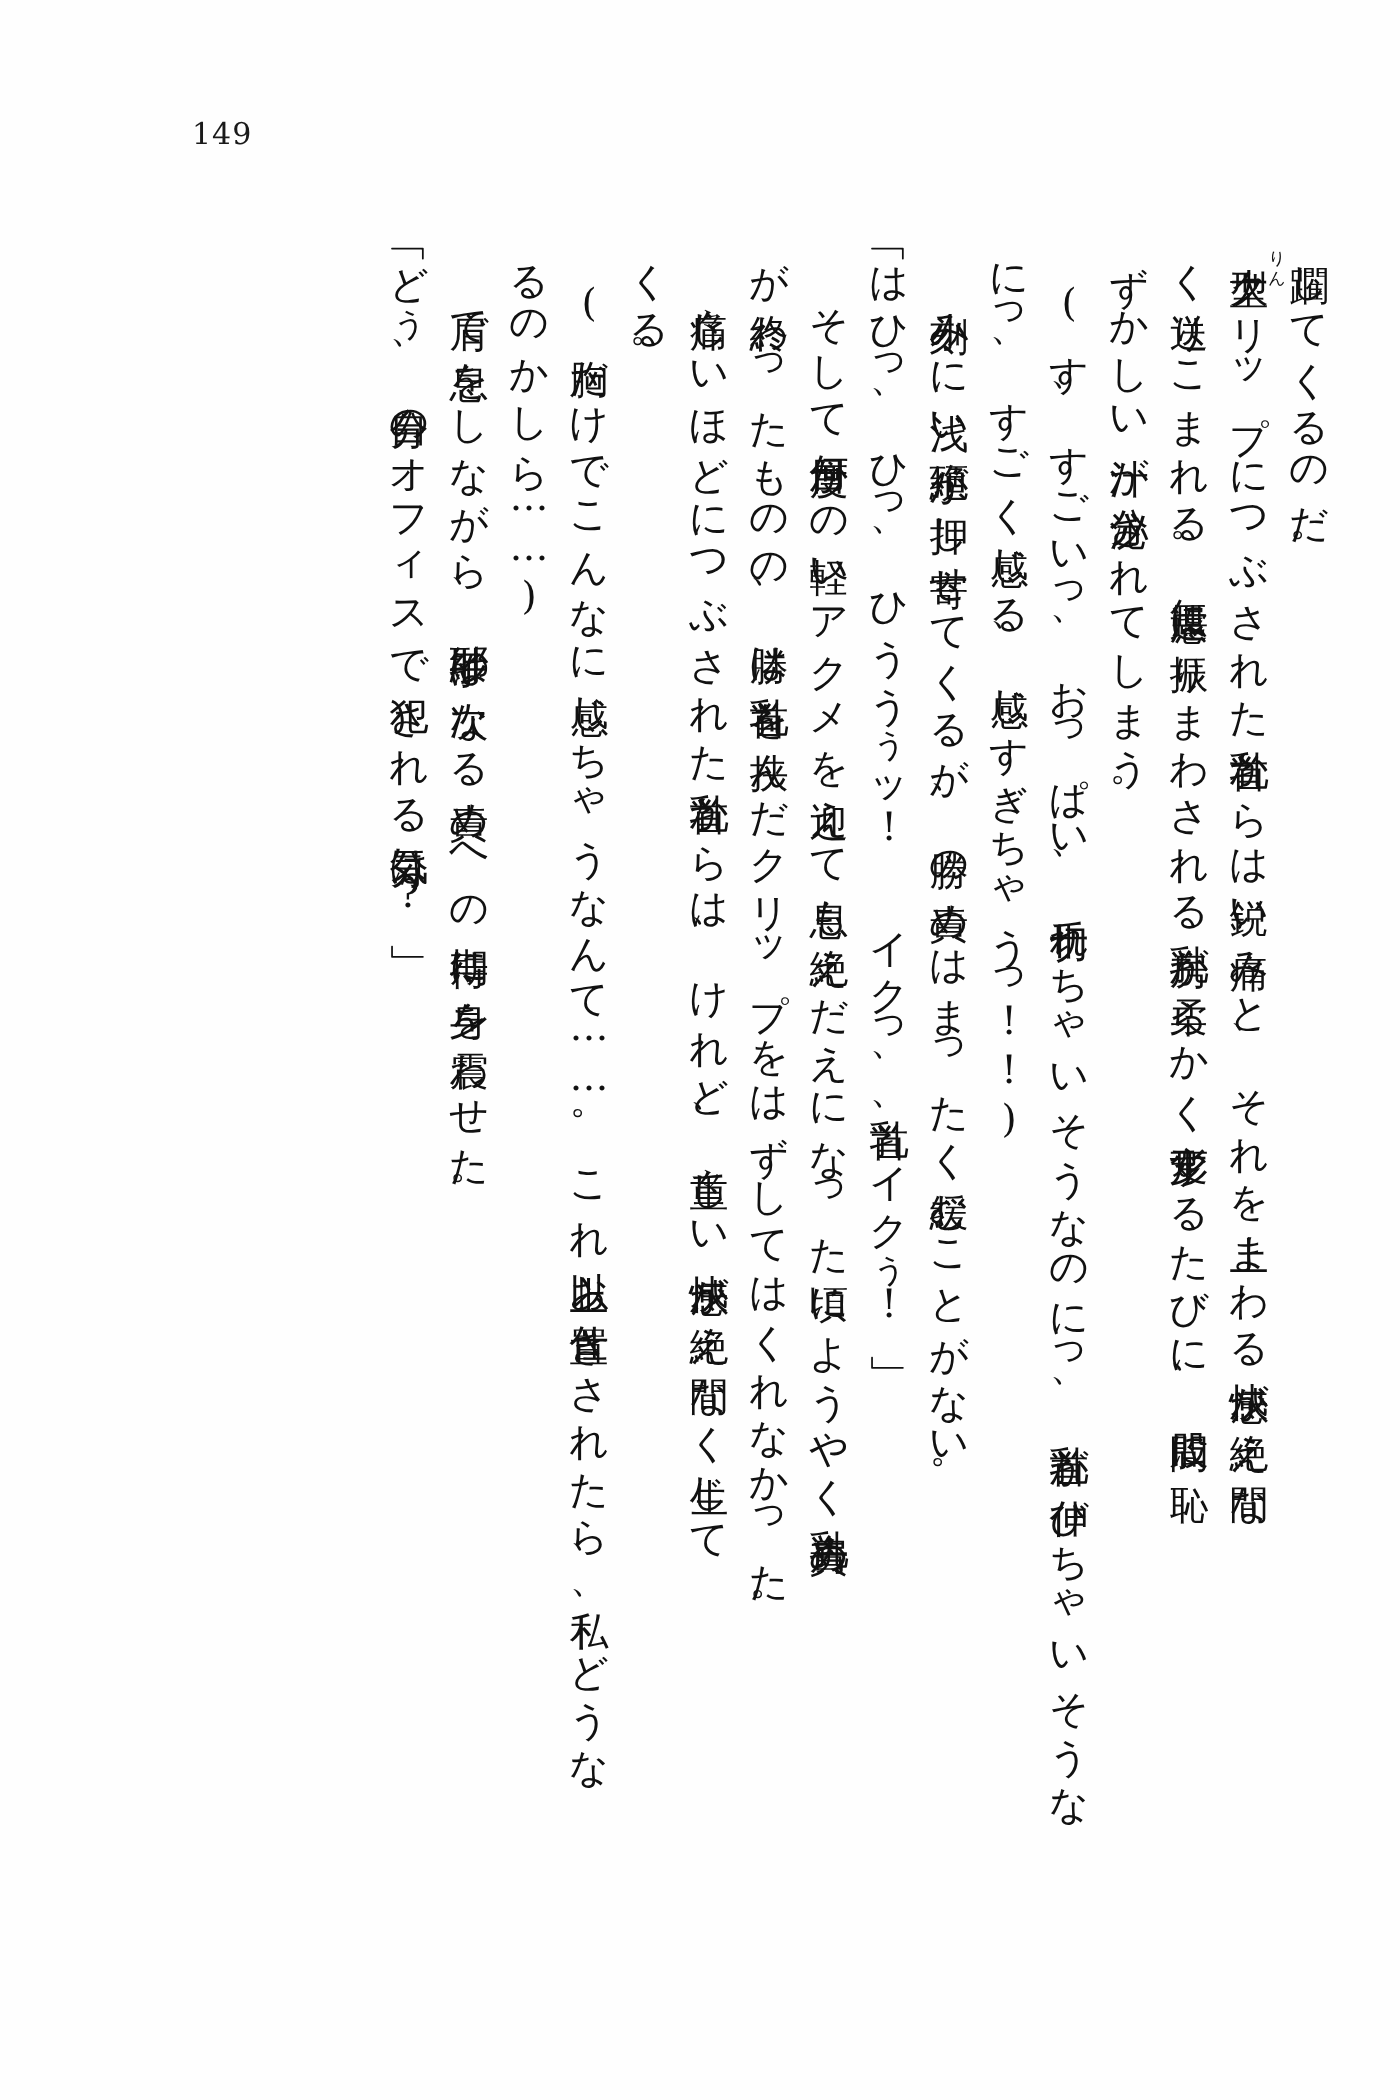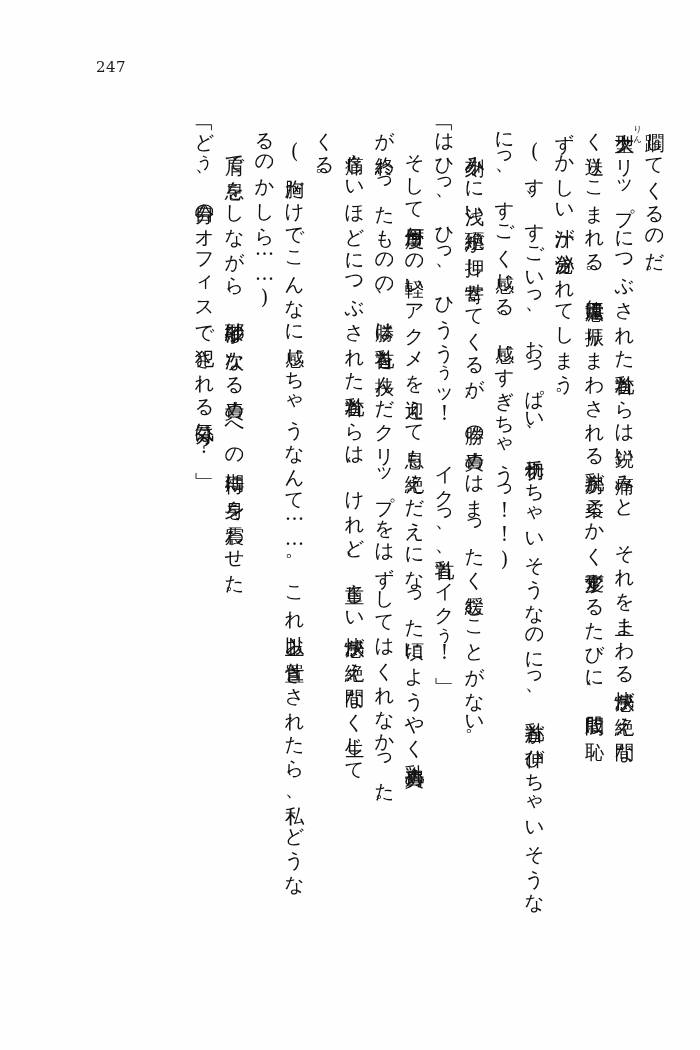--- a/index.html
+++ b/index.html
@@ -71,21 +71,21 @@
     text-orientation: upright;
     left: -11px;
     top: 1px;
     color: #111111;
   }
 </style>
 </head>
 <body>
 
 <div class="page">
-  <div class="page-number">247</div>
+  <div class="page-number">149</div>
   <div class="text-block">
       <div class="vline"><span class="ruby-wrap"><span class="ruby-top">りん</span>躙</span>してくるのだ。</div>
       <div class="vline">大型クリップにつぶされた乳首からは鋭い痛みと、それを上まわる快感が絶え間な</div>
       <div class="vline">く送りこまれる。無遠慮に振りまわされる乳房が柔らかく変形するたびに、股間に恥</div>
       <div class="vline">ずかしい汁が分泌されてしまう。</div>
       <div class="vline indent">(す、すごいっ、おっぱい、千切れちゃいそうなのにっ、乳首が伸びちゃいそうな</div>
       <div class="vline">にっ、すごく感じる、感じすぎちゃうっ!!)</div>
       <div class="vline indent">小刻みに浅い絶頂が押し寄せてくるが、勝の責めはまったく緩むことがない。</div>
       <div class="vline">「はひっ、ひっ、ひううぅッ! イクっ、乳首、イクぅ!」</div>
       <div class="vline indent">そして何度目かの軽いアクメを迎えて息も絶えだえになった頃にようやく乳房責め</div>

